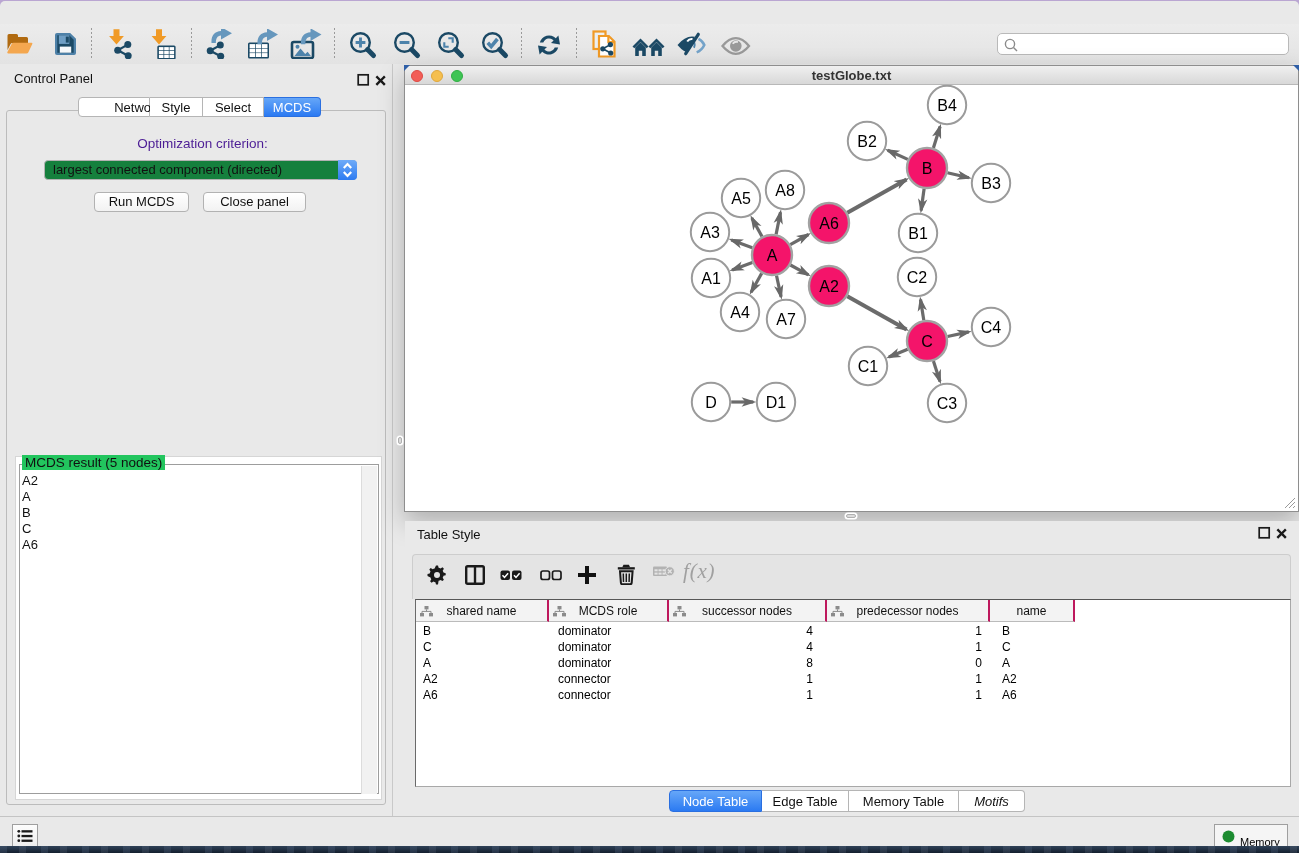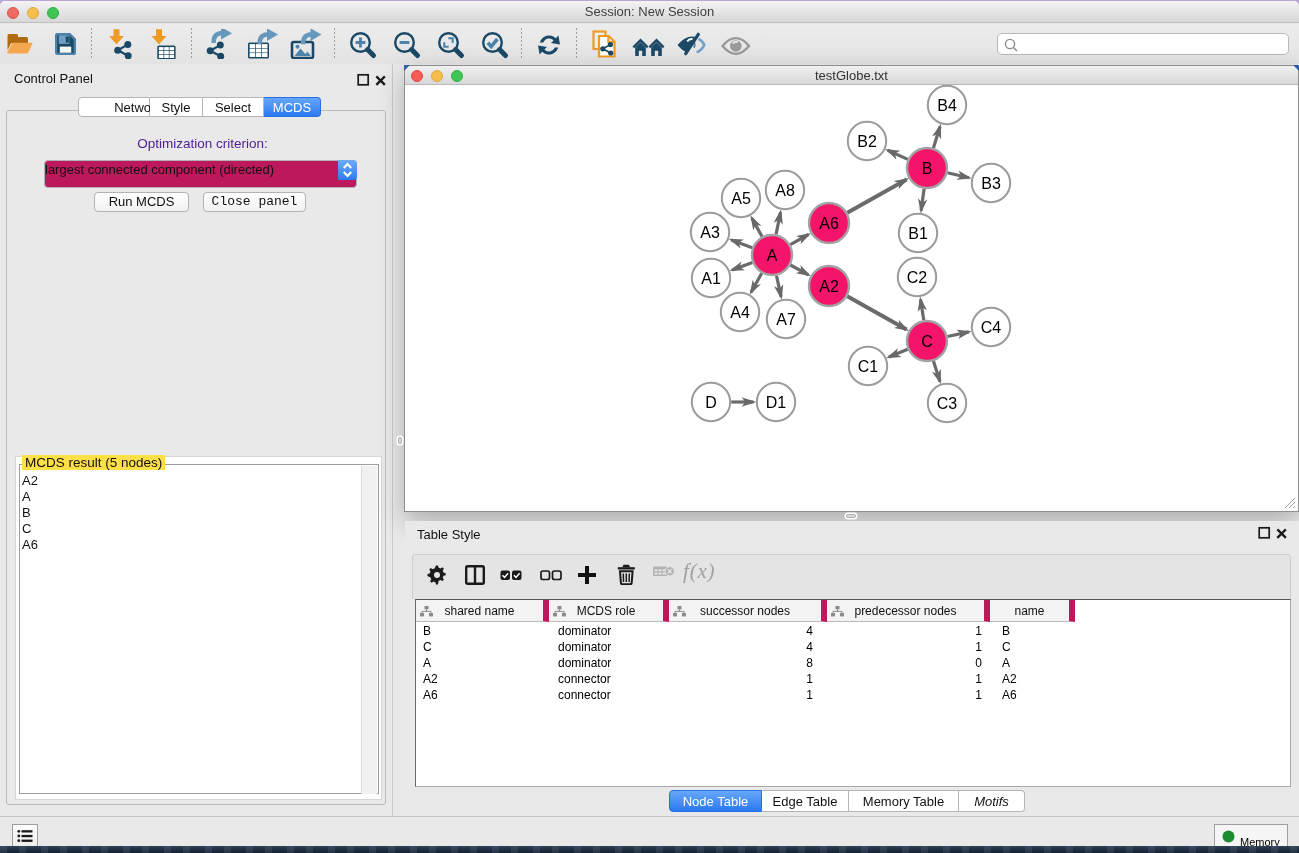--- a/index.html
+++ b/index.html
@@ -30,78 +30,72 @@
 .winbtns { position:absolute; font-size:12px; color:#111; }
 .tabrow { position:absolute; display:flex; font-size:13px; z-index:6; }
 .tabrow .tab { background:#fff; border:1px solid #b5b5b5; border-left:none; color:#111;
   display:flex; align-items:center; justify-content:center; height:20px; }
 .tabrow .tab:first-child { border-left:1px solid #b5b5b5; border-radius:4px 0 0 4px;padding-left:48px; }
 .tabrow .tab:last-child { border-radius:0 4px 4px 0; }
 .tabrow .tab.sel { background:linear-gradient(#66a7f8,#2b7af2); border-color:#2a6fe0; color:#fff; }
 #cp-content { position:absolute; left:6px; top:46px; width:380px; height:695px;
   border:1px solid #bcbcbc; border-radius:3px; background:#e9e9e9; }
 #optlabel { position:absolute; left:37px; top:25px; width:317px; text-align:center; font-size:13.5px; color:#4c1d95; }
-#optselect { position:absolute; left:37px; top:49px; width:313px; height:28px; background:#be185d;
-  border:1px solid #b2b2b2; border-radius:4px; font-size:13px; color:#111; line-height:18px; padding-left:0; }
+#optselect { position:absolute; left:37px; top:49px; width:313px; height:20px; background:#15803d;
+  border:1px solid #b2b2b2; border-radius:4px; font-size:13px; color:#111; line-height:18px; padding-left:8px; }
 #optselect .spin { position:absolute; right:-1px; top:-1px; width:19px; height:20px; border-radius:0 4px 4px 0;
   background:linear-gradient(#6fabf8,#2d7bf1); }
 .btn { position:absolute; height:20px; background:linear-gradient(#ffffff,#f2f2f2); border:1px solid #b2b2b2;
   border-radius:4px; font-size:13px; color:#111; text-align:center; line-height:17px; }
 #resultbox { position:absolute; left:8px; top:345px; width:367px; height:344px; background:#fff; border:1px solid #d6d6d6; }
 #fieldset { position:absolute; left:3px; top:7px; width:360px; height:330px; border:1px solid #9d9d9d; }
-#fieldset .legend { position:absolute; left:2px; top:-10px; background:#fde047; padding:0 3px; font-size:13.5px; color:#111; }
+#fieldset .legend { position:absolute; left:2px; top:-10px; background:#22c55e; padding:0 3px; font-size:13.5px; color:#111; }
 #fieldset .items { position:absolute; left:2px; top:8px; font-size:13px; color:#111; line-height:16px; }
 #fieldset .sbar { position:absolute; right:1px; top:1px; width:16px; height:328px; background:#f1f1f1; border-left:1px solid #dcdcdc; }
 
 #netwin { left:404px; top:64px; width:895px; height:447px; background:#fff;
   border:1px solid #8e8e8e; box-shadow:0 10px 24px rgba(0,0,0,0.25); }
 #nw-titlebar { position:absolute; left:0; top:0; width:100%; height:19px;
   background:linear-gradient(#f0f0f0,#d8d8d8); border-bottom:1px solid #b8b8b8; }
-#nw-titlebar .title { width:100%; text-align:center; font-size:13px; color:#333; line-height:19px; }
+#nw-titlebar .title { width:100%; text-align:center; font-size:13px; color:#333; line-height:19px;font-weight:bold; }
 .tl2 { position:absolute; width:12px; height:12px; border-radius:50%; top:4px; z-index:3; }
 #graph { position:absolute; left:0; top:4px; }
 #graph text { font-size:16px; fill:#000; }
 #netwin::before { content:""; position:absolute; left:-1px; top:-1px; width:6px; height:6px;
   background:#2f5fa7; clip-path:polygon(0 0, 100% 0, 0 100%); z-index:5; }
 #netwin::after { content:""; position:absolute; right:-1px; top:-1px; width:6px; height:6px;
   background:#2f5fa7; clip-path:polygon(0 0, 100% 0, 100% 100%); z-index:5; }
 
 #tpanel { left:405px; top:520px; width:894px; height:295px; background:#e9e9e9; }
 #tpanel .hdr { position:absolute; left:12px; top:6px; font-size:13px; color:#111; }
 #tp-box { position:absolute; left:12px; top:27px; width:874px; height:266px; }
 #tp-toolbar { position:absolute; left:-5px; top:6px; width:879px; height:45px; background:#e4e4e4;
   border:1px solid #cdcdcd; border-bottom:none; border-radius:4px 4px 0 0; }
 #tp-table { position:absolute; left:-2px; top:51px; width:876px; height:188px; background:#fff; border:1.5px solid #a8a8a8; border-top-color:#565656; border-left-color:#6a6a6a; }
 #tp-thead { position:absolute; left:0; top:0; height:20px; display:flex; font-size:12px; color:#111; }
-#tp-thead .th { background:#f3f3f3; border-right:6px solid #be185d; border-bottom:1px solid #bbb;
+#tp-thead .th { background:#f3f3f3; border-right:2px solid #be185d; border-bottom:1px solid #bbb;
   display:flex; align-items:center; justify-content:center; height:22px; position:relative; }
 .trow { position:absolute; font-size:12px; color:#000; height:16px; line-height:16px; }
 #tp-tabs { position:absolute; left:252px; top:242px; display:flex; font-size:13px; }
 #tp-tabs .tab { background:#fff; border:1px solid #b5b5b5; border-left:none; height:22px; color:#111;
   display:flex; align-items:center; justify-content:center; }
 #tp-tabs .tab:first-child { border-left:1px solid #b5b5b5; border-radius:4px 0 0 4px; }
 #tp-tabs .tab:last-child { border-radius:0 4px 4px 0; }
 #tp-tabs .tab.sel { background:linear-gradient(#66a7f8,#2b7af2); border-color:#2a6fe0; color:#fff; }
 
 #statusbar { left:0; top:815px; width:1299px; height:31px; background:#e9e9e9; border-top:1px solid #c4c4c4; }
 #sb-left { position:absolute; left:12px; top:7px; width:26px; height:24px; background:linear-gradient(#fdfdfd,#ededed);
   border:1px solid #9f9f9f; }
 #sb-mem { position:absolute; left:1214px; top:7px; width:74px; height:23px; background:#f5f5f5;
   border:1px solid #9f9f9f; font-size:11px; color:#000; }
 .splitter { position:absolute; background:#dcdcdc; border:1px solid #b0b0b0; border-radius:2px; box-shadow:0 0 0 1.5px #fff; z-index:7; }
 </style>
 </head>
 <body>
 <div class="abs" id="app">
-  <div class="abs" id="titlebar">
-    <div class="title">Session: New Session</div>
-    <div class="tl" style="left:7px;background:#ee6a62;border:1px solid #d8554e;"></div>
-    <div class="tl" style="left:27px;background:#f5bf4f;border:1px solid #dfa73c;"></div>
-    <div class="tl" style="left:47px;background:#3fc455;border:1px solid #2fae43;"></div>
-  </div>
   <div class="abs" id="toolbar">
 <div class="tbsep" style="left:91px;"></div>
       <div class="tbsep" style="left:191px;"></div>
       <div class="tbsep" style="left:334px;"></div>
       <div class="tbsep" style="left:521px;"></div>
       <div class="tbsep" style="left:576px;"></div>
 <svg class="ticon" style="left:6px; top:8px;" width="30" height="24" xmlns="http://www.w3.org/2000/svg">
         <path d="M1.5,18 V3.5 q0,-1.5 1.5,-1.5 h7.5 q1.5,0 1.5,1.5 V5 h8.5 q1.5,0 1.5,1.5 v4.5 H6.5 q-1.5,0 -2.2,1.4 Z" fill="#b06a10"></path>
         <path d="M2.2,21.5 q-1.4,0 -0.8,-1.4 L5.6,12 q0.6,-1.3 2,-1.3 h17.8 q1.5,0 0.9,1.4 l-3.9,8.1 q-0.6,1.3 -2,1.3 Z" fill="#f4a74f"></path>
       </svg>
@@ -264,21 +258,21 @@
     </div>
     <div id="cp-content">
       <div id="optlabel">Optimization criterion:</div>
       <div id="optselect">largest connected component (directed)
         <div class="spin"><svg width="19" height="20" xmlns="http://www.w3.org/2000/svg">
               <path d="M5.8,8 L9.5,4 L13.2,8" fill="none" stroke="#fff" stroke-width="2.2"></path>
               <path d="M5.8,12 L9.5,16 L13.2,12" fill="none" stroke="#fff" stroke-width="2.2"></path>
             </svg></div>
       </div>
       <div class="btn" style="left:87px; top:81px; width:95px;">Run MCDS</div>
-      <div class="btn" style="left:196px; top:81px; width:103px;font-family:Liberation Mono, monospace;">Close panel</div>
+      <div class="btn" style="left:196px; top:81px; width:103px;">Close panel</div>
       <div id="resultbox">
         <div id="fieldset">
           <div class="legend">MCDS result (5 nodes)</div>
           <div class="items">A2<br>A<br>B<br>C<br>A6</div>
           <div class="sbar"></div>
         </div>
       </div>
     </div>
   </div>
   <div class="abs" id="netwin">

